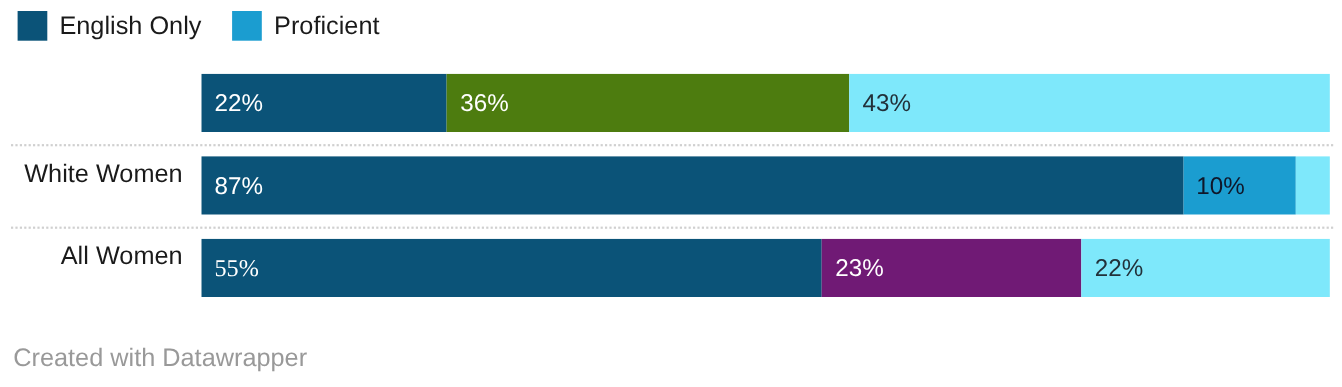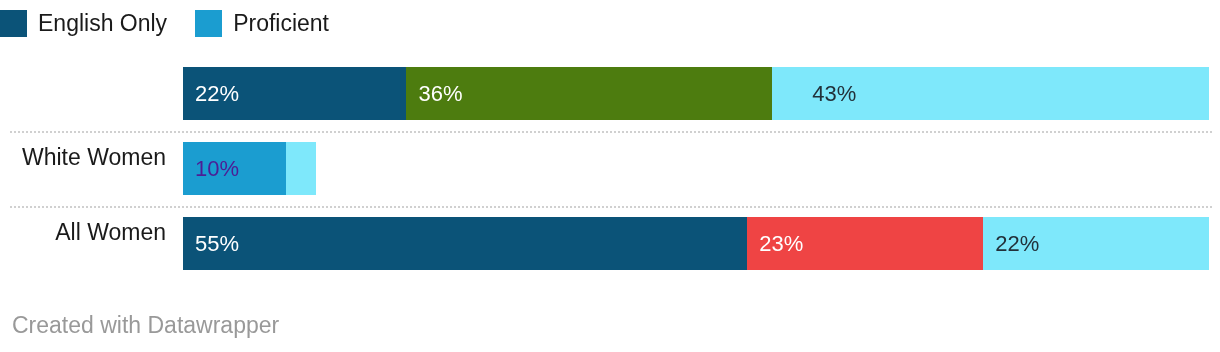--- a/index.html
+++ b/index.html
@@ -18,21 +18,21 @@
   .chart-root {
     position: relative;
     width: 1220px;
     height: 352px;
     box-sizing: border-box;
   }
 
   
   .legend {
     position: absolute;
-    left: 0;
+    left: 16px;
     top: 10px;
     display: flex;
     align-items: center;
     gap: 0;
     justify-content: space-between;
   }
   .legend-item {
     display: flex;
     align-items: center;
     margin-right: 28px;
@@ -134,46 +134,49 @@
 
     <div class="row">
       <div class="bar">
         <div class="seg" style="width: 21.7822%; background: rgb(11, 83, 120);">
           <span class="seg-label" style="color: rgb(255, 255, 255);">22%</span>
         </div>
         <div class="seg" style="width: 35.6436%; background: #4d7c0f;">
           <span class="seg-label" style="color: rgb(255, 255, 255);">36%</span>
         </div>
         <div class="seg" style="width: 42.5743%; background: rgb(126, 232, 251);">
-          <span class="seg-label" style="color: rgb(34, 49, 58); margin-left: 28px;">43%</span>
+          <span class="seg-label" style="color: rgb(34, 49, 58);">43%</span>
         </div>
       </div>
       <div class="sep sep-1"></div>
     </div>
 
     <div class="row">
       <div class="row-label">White Women</div>
       <div class="bar">
+        <div class="seg" style="width: 87%; background: rgb(11, 83, 120);">
+          <span class="seg-label" style="color: rgb(255, 255, 255);">87%</span>
+        </div>
         <div class="seg" style="width: 10%; background: rgb(27, 157, 208);">
-          <span class="seg-label" style="color: #4c1d95;">10%</span>
+          <span class="seg-label" style="color: #0f172a;">10%</span>
         </div>
         <div class="seg" style="width: 3%; background: rgb(126, 232, 251);">
           
         </div>
       </div>
       <div class="sep sep-1"></div>
     </div>
 
     <div class="row">
       <div class="row-label">All Women</div>
       <div class="bar">
         <div class="seg" style="width: 55%; background: rgb(11, 83, 120);">
-          <span class="seg-label" style="color: rgb(255, 255, 255);">55%</span>
+          <span class="seg-label" style="color: rgb(255, 255, 255); font-family: Liberation Serif, serif;">55%</span>
         </div>
-        <div class="seg" style="width: 23%; background: #ef4444;">
+        <div class="seg" style="width: 23%; background: #701a75;">
           <span class="seg-label" style="color: rgb(255, 255, 255);">23%</span>
         </div>
         <div class="seg" style="width: 22%; background: rgb(126, 232, 251);">
           <span class="seg-label" style="color: rgb(34, 49, 58);">22%</span>
         </div>
       </div>
     </div>
 
   </div>
 

